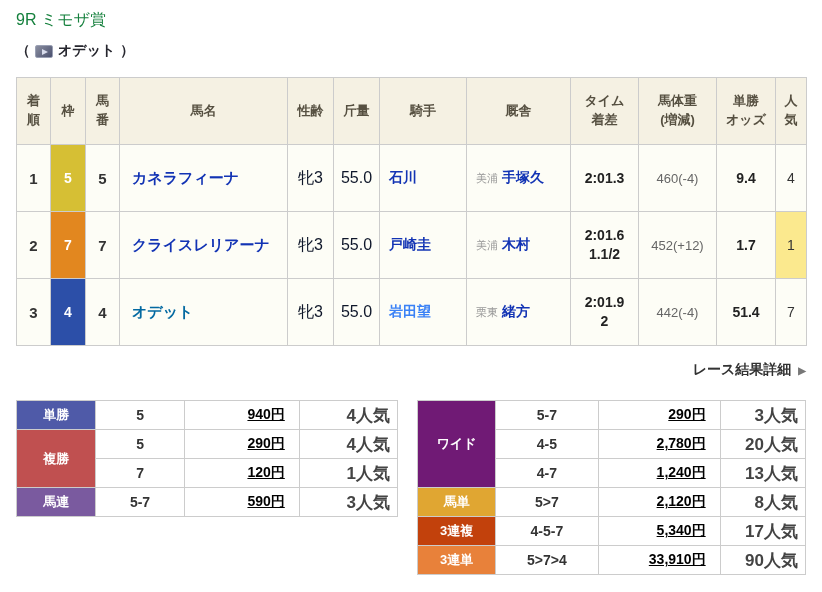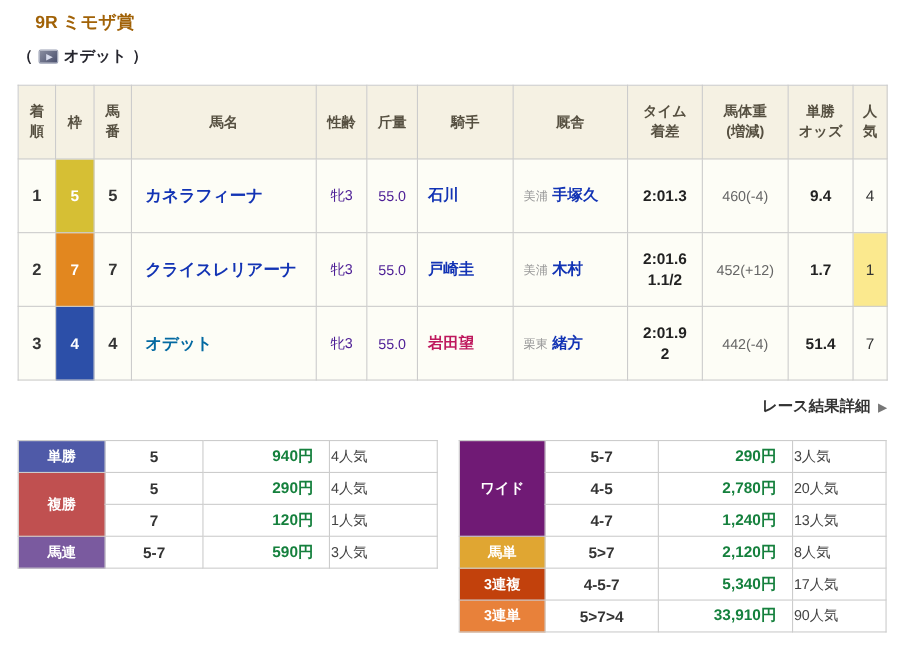--- a/index.html
+++ b/index.html
@@ -7,22 +7,22 @@
   body {
     width: 822px; height: 592px;
     background: #ffffff;
     font-family: "Liberation Sans", sans-serif;
     color: #333333;
   }
   .page { padding: 8px 16px 0 16px; }
 
   
   .race-title {
-    font-size: 16px; font-weight: bold; color: #a16207;
-    margin: 2px 0 11px 16px;
+    font-size: 16px; font-weight: normal; color: #15803d;
+    margin: 2px 0 11px 0;
   }
   .race-conditions {
     font-size: 14px; font-weight: bold; color: #26262e;
     margin: 0 0 17px 0;
     display: flex; align-items: center;
   }
   .race-conditions .cond-text { margin-right: 10px; }
   .video-wrap { display: flex; align-items: center; }
   .video-icon {
     display: inline-block; width: 18px; height: 13px;
@@ -50,21 +50,21 @@
     background: #fdfdf6; height: 67px;
     font-size: 14px; text-align: center; vertical-align: middle;
   }
   .results td.c-finish { font-size: 15px; font-weight: bold; color: #333; }
   .results td.c-frame  { color: #ffffff; font-weight: bold; font-size: 14px; }
   .results td.c-horseno { font-size: 15px; font-weight: bold; color: #333; }
   .results td.c-name {
     text-align: left; padding-left: 12px;
     font-size: 15px; font-weight: bold;
   }
-  .results td.c-sexage, .results td.c-weight { font-size: 13px; color: #4c1d95; }
+  .results td.c-sexage, .results td.c-weight { font-size: 16px; color: #0f172a; }
   .results td.c-jockey { text-align: left; padding-left: 9px; }
   .results td.c-stable { text-align: left; padding-left: 9px; }
   .link { color: #1233b4; font-weight: bold; text-decoration: none; cursor: pointer; }
   .area-tag { color: #999999; font-size: 11px; font-weight: normal; margin-right: 4px; }
   .results td.c-time {
     font-weight: bold; color: #222222;
     white-space: pre-line; line-height: 1.35; font-size: 14px;
   }
   .results td.c-hweight { color: #666666; font-size: 13px; }
   .results td.c-odds { font-weight: bold; color: #222222; }
@@ -80,22 +80,22 @@
 
   
   .payouts { display: flex; align-items: flex-start; gap: 19px; }
   .payout th, .payout td { border: 1px solid #cccccc; }
   .payout th {
     color: #ffffff; font-weight: bold; font-size: 13px;
     text-align: center; vertical-align: middle;
   }
   .payout td { background: #ffffff; height: 29px; font-size: 14px; vertical-align: middle; }
   .payout td.combo { text-align: center; font-weight: bold; color: #333; }
-  .payout td.amount { text-align: right; padding-right: 14px; font-weight: bold; color: #15803d; }
-  .payout td.pop { text-align: left; padding-right: 7px; font-size: 13px; color: #444; }
+  .payout td.amount { text-align: right; padding-right: 14px; font-weight: bold; color: #000000; text-decoration: underline; }
+  .payout td.pop { text-align: right; padding-right: 7px; font-size: 17px; color: #444; font-weight: bold; }
 </style>
 </head>
 <body>
 
 <div class="page">
 
   <div class="race-title">9R ミモザ賞</div>
   <div class="race-conditions">
     <span class="video-wrap">
       <span>（</span>
@@ -172,21 +172,21 @@
         <td class="c-odds">1.7</td>
         <td class="c-pop" style="background-color: rgb(251, 233, 142);">1</td>
       </tr>
       <tr>
         <td class="c-finish">3</td>
         <td class="c-frame" style="background-color: rgb(44, 79, 168);">4</td>
         <td class="c-horseno">4</td>
         <td class="c-name"><span class="link" style="color: #0369a1;">オデット</span></td>
         <td class="c-sexage">牝3</td>
         <td class="c-weight">55.0</td>
-        <td class="c-jockey"><span class="link" style="color: #be185d;">岩田望</span></td>
+        <td class="c-jockey"><span class="link" style="color: #3b82f6;">岩田望</span></td>
         <td class="c-stable"><span class="area-tag">栗東</span><span class="link" style="color: rgb(18, 51, 180);">緒方</span></td>
         <td class="c-time">2:01.9
 2</td>
         <td class="c-hweight">442(-4)</td>
         <td class="c-odds">51.4</td>
         <td class="c-pop">7</td>
       </tr>
     </tbody>
   </table>
 

